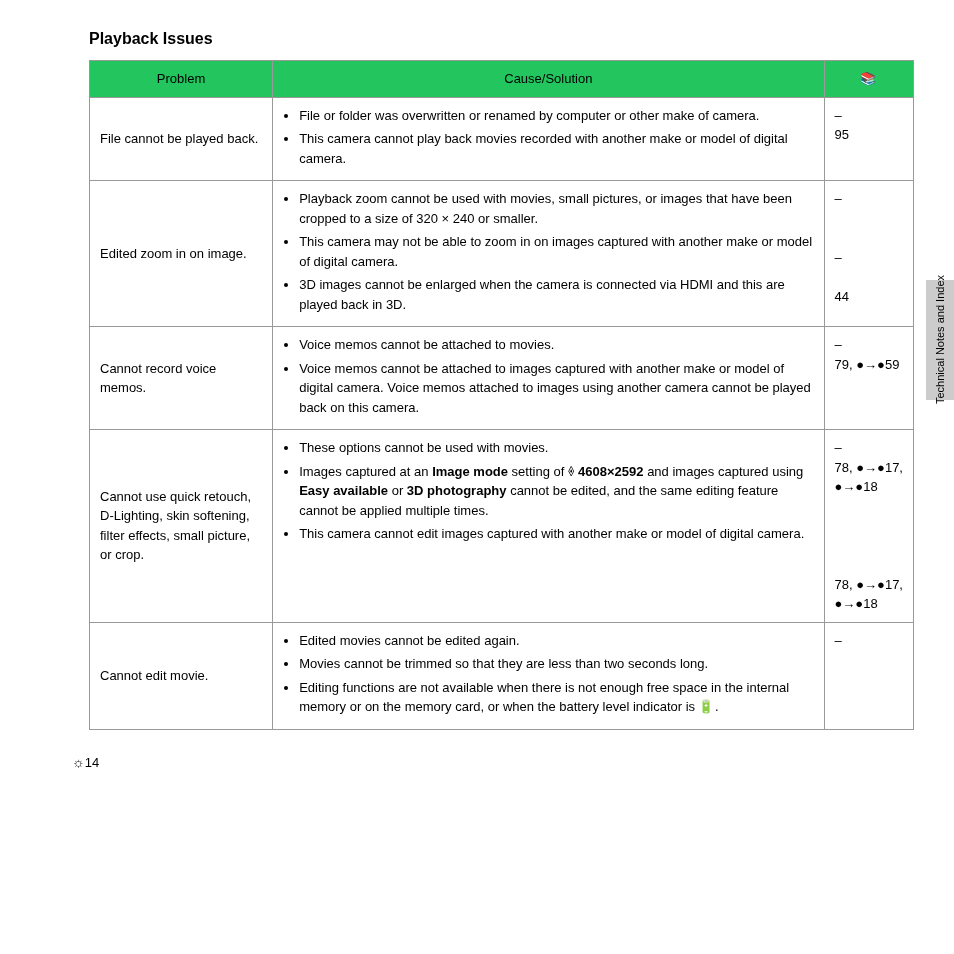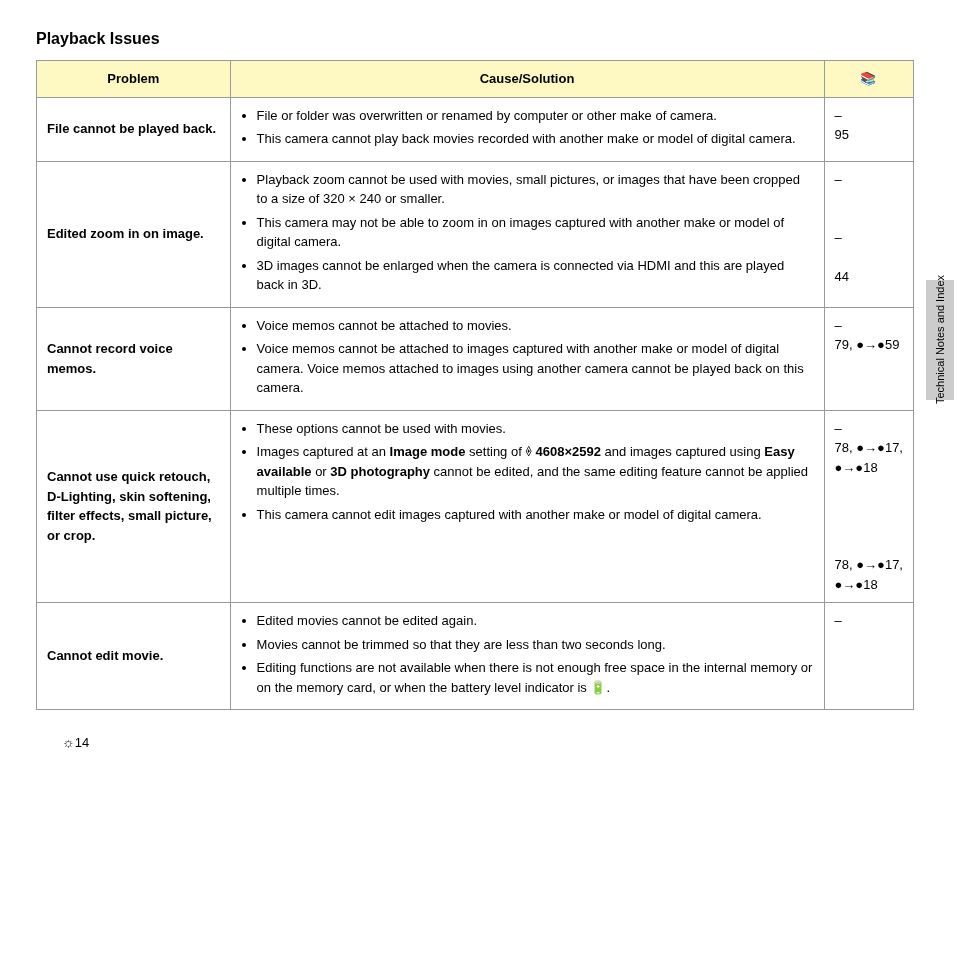--- a/index.html
+++ b/index.html
@@ -6,49 +6,49 @@
     body {
       font-family: Arial, sans-serif;
       font-size: 13px;
       background: #fff;
       color: #000;
       width: 954px;
       min-height: 954px;
       position: relative;
     }
     .page {
-      padding: 30px 40px 60px 36px;
+      padding: 30px 40px 60px 89px;
       position: relative;
     }
     h1 {
       font-size: 16px;
       font-weight: bold;
       margin-bottom: 12px;
     }
     table {
       width: 100%;
       border-collapse: collapse;
       border: 1px solid #999;
     }
     th, td {
       border: 1px solid #999;
       padding: 8px 10px;
       vertical-align: top;
       font-size: 13px;
       line-height: 1.5;
     }
     thead th {
-      background: #fef9c3;
+      background: #22c55e;
       text-align: center;
-      font-weight: bold;
+      font-weight: normal;
     }
     th.problem-col { width: 195px; }
     th.cause-col { width: 600px; }
     th.ref-col { width: 60px; text-align: center; }
-    td.problem-cell { vertical-align: middle; font-weight: bold; }
+    td.problem-cell { vertical-align: middle; }
     td.cause-cell ul { padding-left: 16px; }
     td.cause-cell ul li { margin-bottom: 4px; }
     td.ref-cell { text-align: left; vertical-align: top; white-space: nowrap; }
     .sidebar-tab {
       position: absolute;
       right: 0;
       top: 280px;
       width: 28px;
       height: 120px;
       background: #ccc;
@@ -58,21 +58,21 @@
     }
     .sidebar-tab span {
       writing-mode: vertical-rl;
       transform: rotate(180deg);
       font-size: 11px;
       white-space: nowrap;
     }
     .page-number {
       position: absolute;
       bottom: 20px;
-      left: 62px;
+      left: 72px;
       font-size: 13px;
     }
   </style>
 </head>
 <body>
 
 <div class="page">
   <h1>Playback Issues</h1>
 
   <table>

